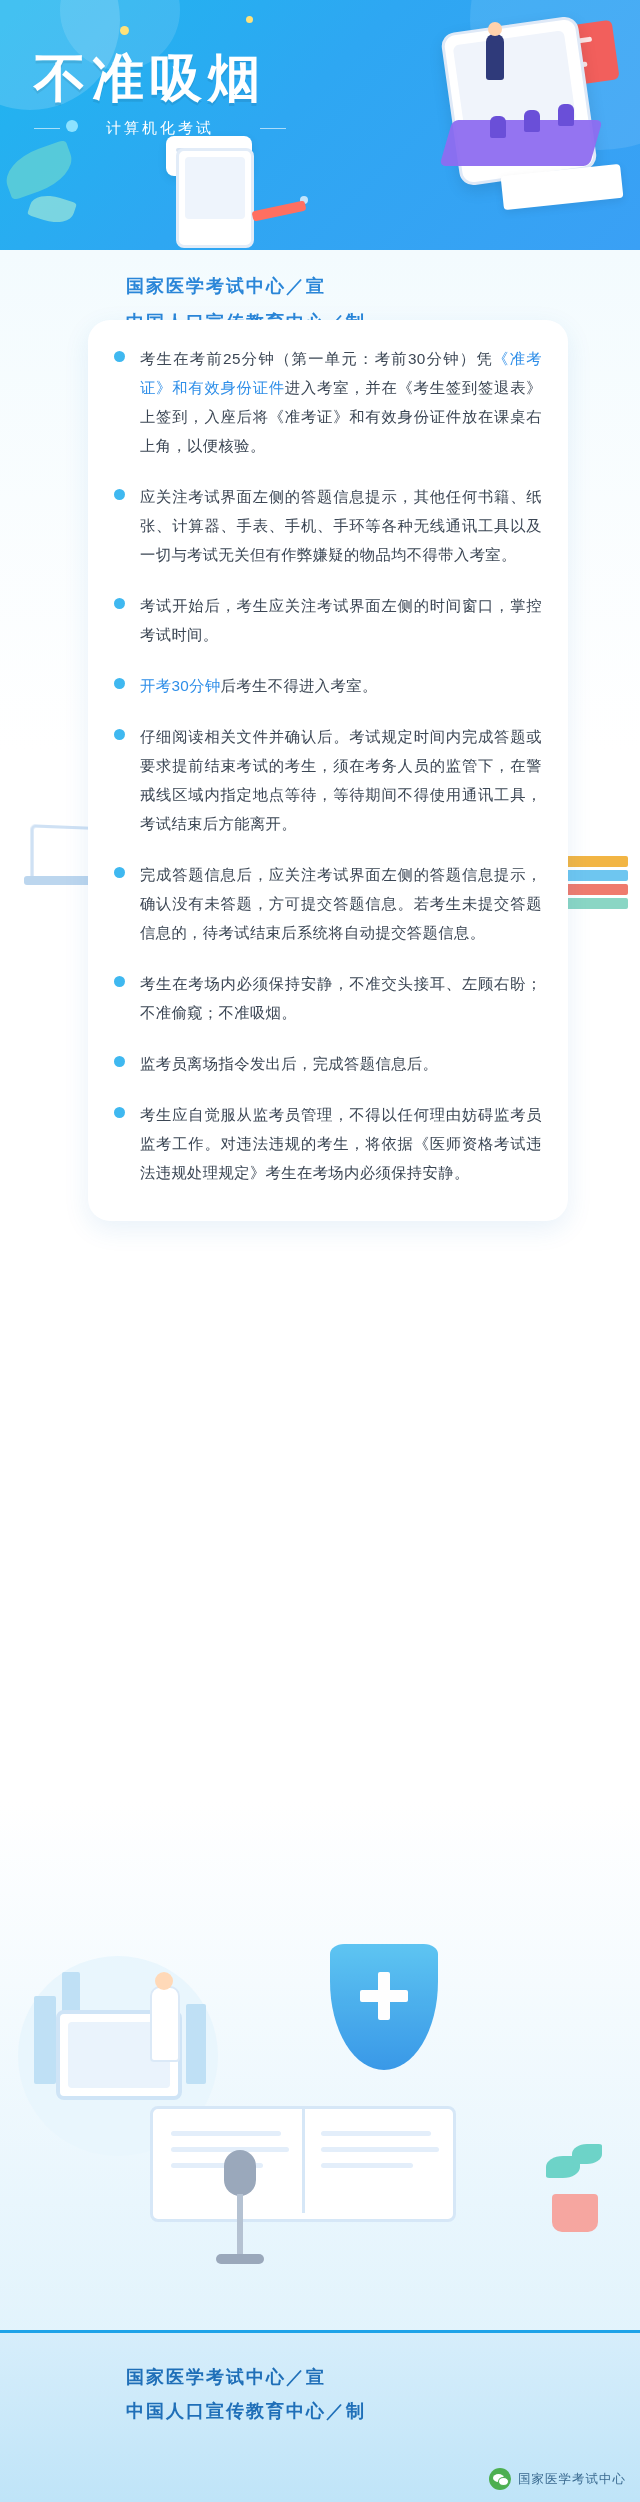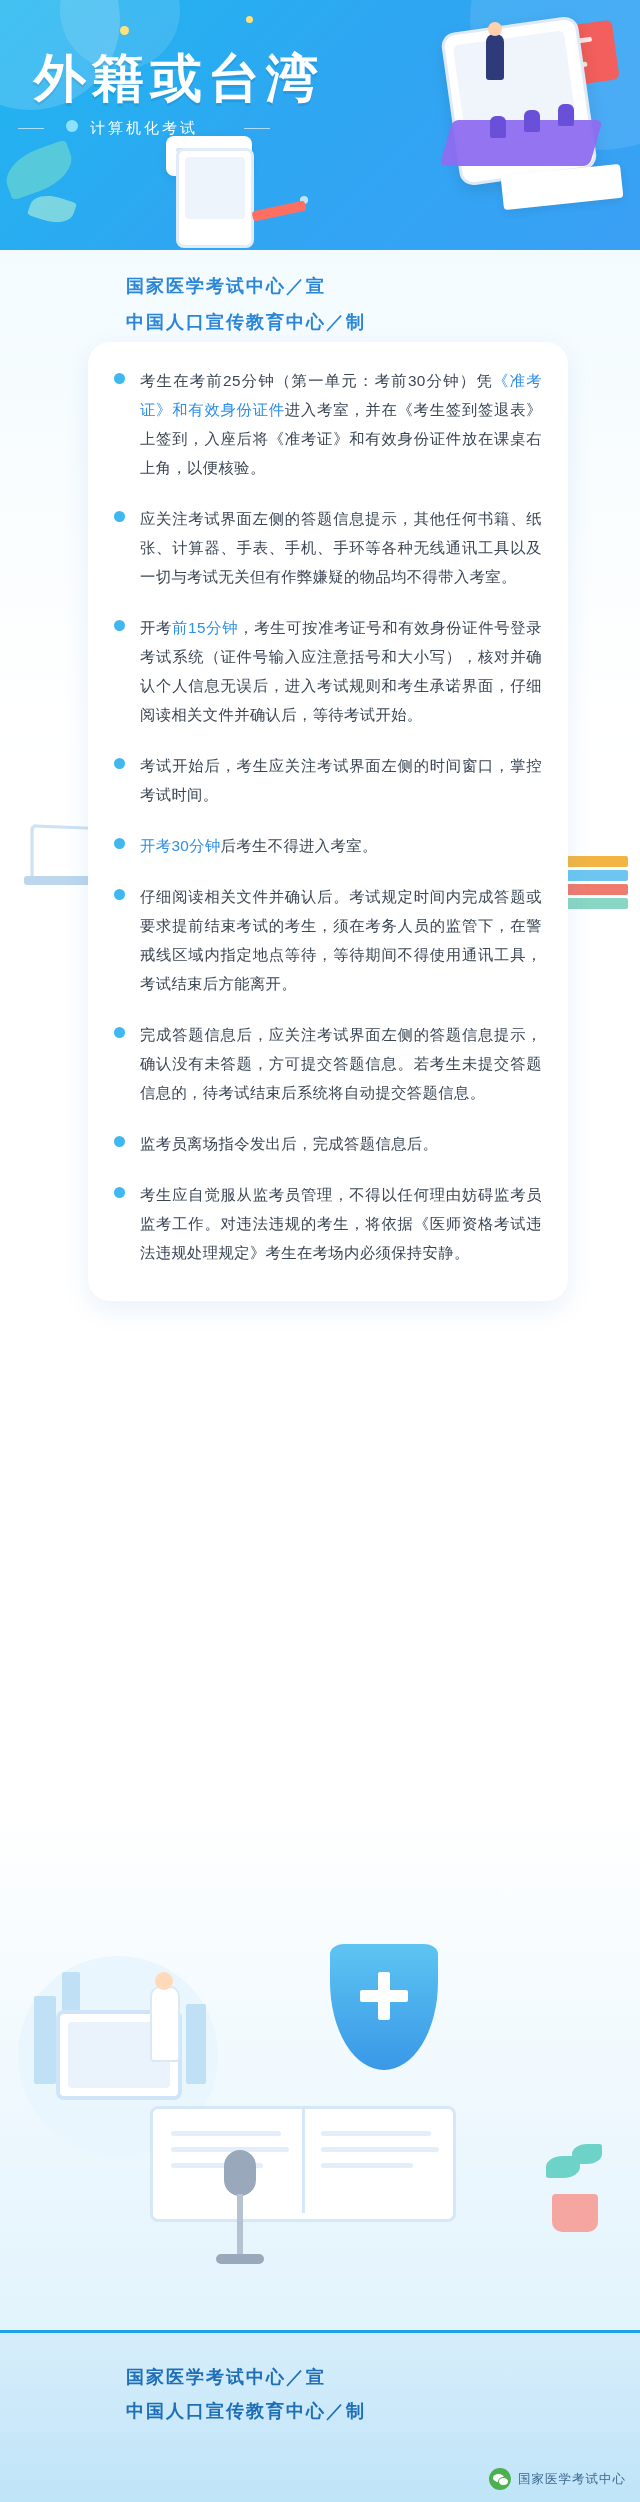--- a/index.html
+++ b/index.html
@@ -35,21 +35,21 @@
   .d3{width:12px;height:12px;background:#8de2ff;left:66px;top:120px;}
   .d4{width:8px;height:8px;background:#ffffff;opacity:.7;left:300px;top:196px;}
 
   .title{
     position:absolute;left:34px;top:44px;
     font-size:52px;font-weight:bold;color:#ffffff;letter-spacing:6px;
     text-shadow:0 3px 0 rgba(0,0,0,.08);
     font-family:"DejaVu Sans","Liberation Sans",sans-serif;
   }
   .subtitle-wrap{
-    position:absolute;left:44px;top:113px;width:200px;height:30px;
+    position:absolute;left:60px;top:113px;width:200px;height:30px;
   }
   .subtitle{
     display:block;text-align:center;color:#ffffff;font-size:15px;letter-spacing:3px;
     line-height:30px;
   }
   .sub-line{position:absolute;top:15px;height:1px;background:rgba(255,255,255,.6);width:26px;}
   .sub-line.left{left:-26px;}
   .sub-line.right{right:-26px;}
 
   
@@ -96,21 +96,21 @@
   
   .org{
     position:absolute;left:126px;top:268px;width:400px;
   }
   .org div{
     color:#2a86d8;font-size:18px;letter-spacing:2px;line-height:36px;font-weight:bold;
   }
 
   
   .card{
-    position:absolute;left:88px;top:342px;width:480px;
+    position:absolute;left:88px;top:320px;width:480px;
     background:#ffffff;border-radius:22px;
     box-shadow:0 8px 26px rgba(33,120,200,.10);
     padding:24px 26px 30px 26px;
     box-sizing:border-box;
   }
   .rule{
     position:relative;
     padding-left:26px;
     margin-bottom:22px;
   }
@@ -265,21 +265,21 @@
 
     <div class="bubble">
       <i style="top:12px;width:62px;"></i>
       <i style="top:22px;width:44px;"></i>
     </div>
     <div class="tablet">
       <div class="scr"></div>
     </div>
     <div class="pen"></div>
 
-    <div class="title">外籍或台湾</div>
+    <div class="title">不准吸烟</div>
     <div class="subtitle-wrap">
       <div class="sub-line left"></div>
       <div class="sub-line right"></div>
       <span class="subtitle">计算机化考试</span>
     </div>
   </div>
 
   <div class="org">
     <div>国家医学考试中心／宣</div>
     <div>中国人口宣传教育中心／制</div>
@@ -302,37 +302,37 @@
         <div class="rule">
           <span class="bullet"></span>
           <p>考生在考前25分钟（第一单元：考前30分钟）凭<span class="hl">《准考证》和有效身份证件</span>进入考室，并在《考生签到签退表》上签到，入座后将《准考证》和有效身份证件放在课桌右上角，以便核验。</p>
         </div>
         <div class="rule">
           <span class="bullet"></span>
           <p>应关注考试界面左侧的答题信息提示，其他任何书籍、纸张、计算器、手表、手机、手环等各种无线通讯工具以及一切与考试无关但有作弊嫌疑的物品均不得带入考室。</p>
         </div>
         <div class="rule">
           <span class="bullet"></span>
-          <p>开考<span class="hl">前15分钟</span>，考生可按准考证号和有效身份证件号登录考试系统（证件号输入应注意括号和大小写），核对并确认个人信息无误后，进入考试规则和考生承诺界面，仔细阅读相关文件并确认后，等待考试开始。</p>
-        </div>
-        <div class="rule">
-          <span class="bullet"></span>
           <p>考试开始后，考生应关注考试界面左侧的时间窗口，掌控考试时间。</p>
         </div>
         <div class="rule">
           <span class="bullet"></span>
           <p><span class="hl">开考30分钟</span>后考生不得进入考室。</p>
         </div>
         <div class="rule">
           <span class="bullet"></span>
           <p>仔细阅读相关文件并确认后。考试规定时间内完成答题或要求提前结束考试的考生，须在考务人员的监管下，在警戒线区域内指定地点等待，等待期间不得使用通讯工具，考试结束后方能离开。</p>
         </div>
         <div class="rule">
           <span class="bullet"></span>
           <p>完成答题信息后，应关注考试界面左侧的答题信息提示，确认没有未答题，方可提交答题信息。若考生未提交答题信息的，待考试结束后系统将自动提交答题信息。</p>
+        </div>
+        <div class="rule">
+          <span class="bullet"></span>
+          <p>考生在考场内必须保持安静，不准交头接耳、左顾右盼；不准偷窥；不准吸烟。</p>
         </div>
         <div class="rule">
           <span class="bullet"></span>
           <p>监考员离场指令发出后，完成答题信息后。</p>
         </div>
         <div class="rule">
           <span class="bullet"></span>
           <p>考生应自觉服从监考员管理，不得以任何理由妨碍监考员监考工作。对违法违规的考生，将依据《医师资格考试违法违规处理规定》考生在考场内必须保持安静。</p>
         </div>
       </div>

